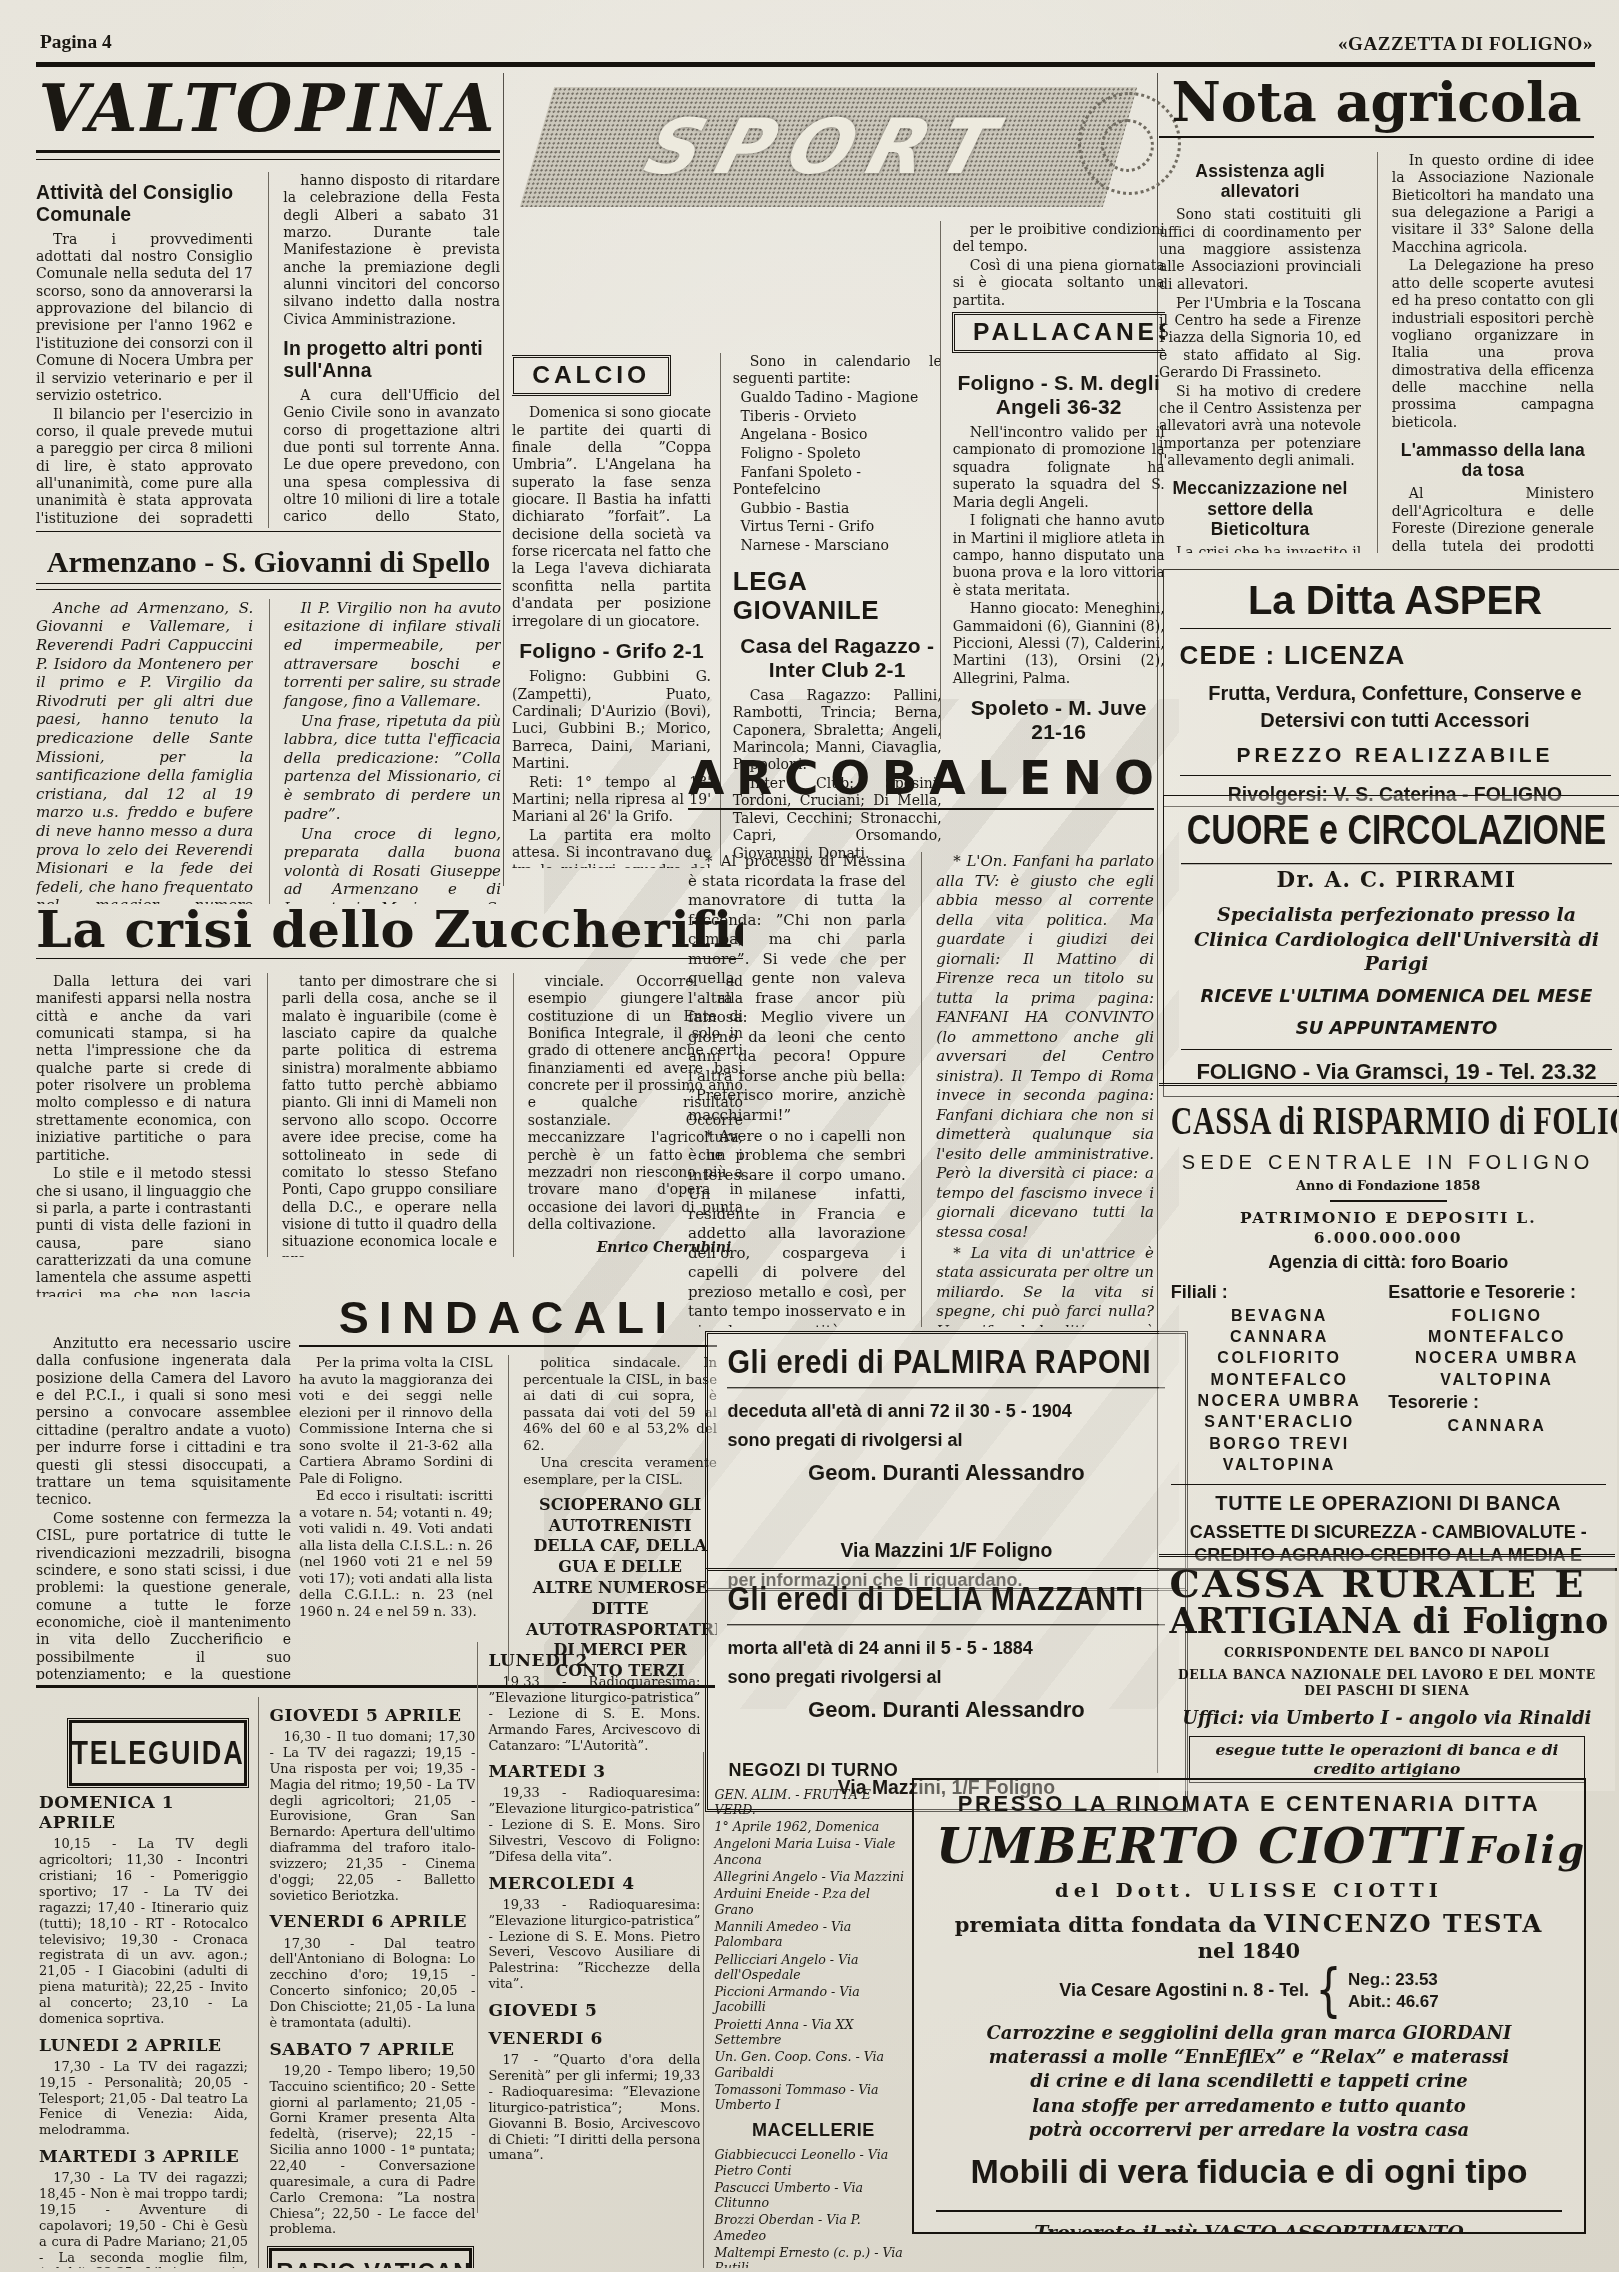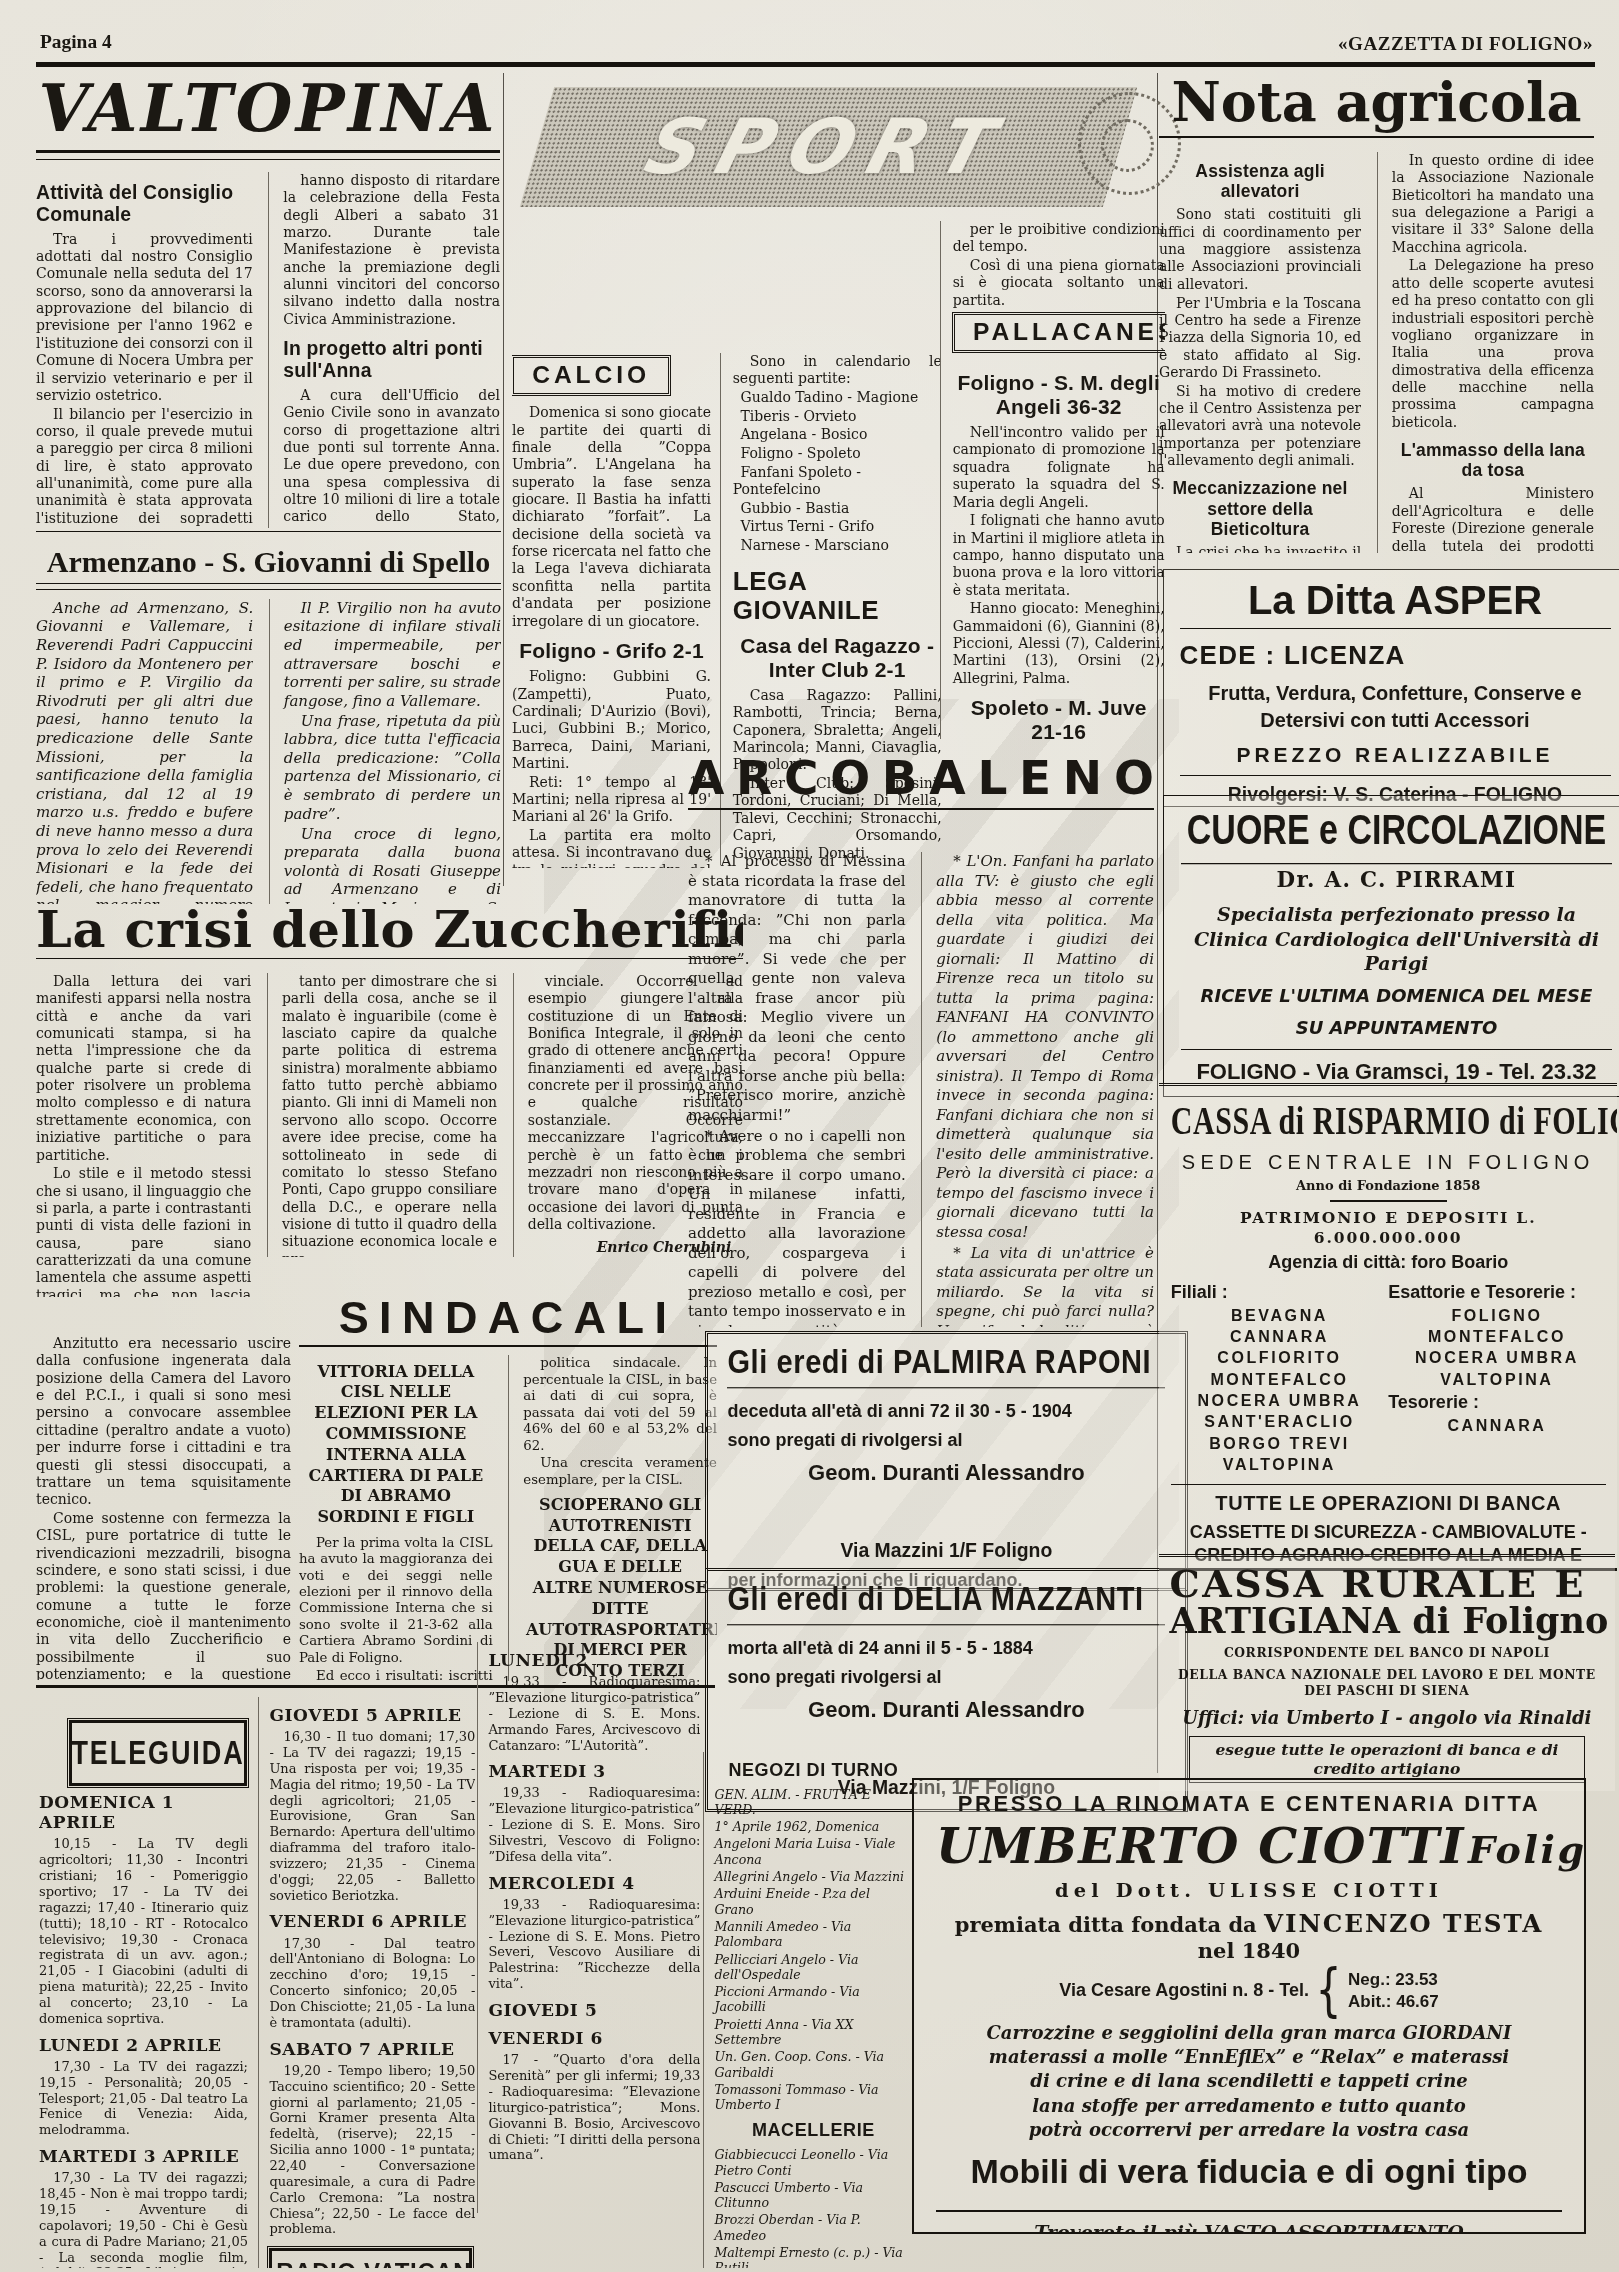--- a/index.html
+++ b/index.html
@@ -281,21 +281,20 @@
 <div id="zucch2" class="abs">
     <p class="para">Anzitutto era necessario uscire dalla confusione ingenerata dala posizione della Camera del Lavoro e del P.C.I., i quali si sono mesi persino a convocare assemblee cittadine (peraltro andate a vuoto) per indurre forse i cittadini e tra questi gli stessi disoccupati, a trattare un tema squisitamente tecnico.</p>
     <p class="para">Come sostenne con fermezza la CISL, pure portatrice di tutte le rivendicazioni mezzadrili, bisogna scindere, e sono stati scissi, i due problemi: la questione generale, comune a tutte le forze economiche, cioè il mantenimento in vita dello Zuccherificio e possibilmente il suo potenziamento; e la questione contrattuale interessante i concedenti e i mezzadri, da trattare in sede sindacale come infatti si sta facendo e forse con buone prospettive per un accordo su un premio e su alcuni aspetti tecnici per la coltivazione.</p>
   </div>
 
 <section id="sindacali" class="abs">
   <div class="sind-title">SINDACALI</div>
   <div class="sindrule"></div>
   <div class="cols">
     <div class="col">
-        <div class="capshead">VITTORIA DELLA CISL NELLE ELEZIONI PER LA COMMISSIONE INTERNA ALLA CARTIERA DI PALE DI ABRAMO SORDINI E FIGLI</div>
         <p class="para">Per la prima volta la CISL ha avuto la maggioranza dei voti e dei seggi nelle elezioni per il rinnovo della Commissione Interna che si sono svolte il 21-3-62 alla Cartiera Abramo Sordini di Pale di Foligno.</p>
         <p class="para">Ed ecco i risultati: iscritti a votare n. 54; votanti n. 49; voti validi n. 49. Voti andati alla lista della C.I.S.L.: n. 26 (nel 1960 voti 21 e nel 59 voti 17); voti andati alla lista della C.G.I.L.: n. 23 (nel 1960 n. 24 e nel 59 n. 33).</p>
       </div>
     <div class="col">
         <p class="para">politica sindacale. In percentuale la CISL, in base ai dati di cui sopra, è passata dai voti del 59 al 46% del 60 e al 53,2% del 62.</p>
         <p class="para">Una crescita veramente esemplare, per la CISL.</p>
         <div class="capshead">SCIOPERANO GLI AUTOTRENISTI DELLA CAF, DELLA GUA E DELLE ALTRE NUMEROSE DITTE AUTOTRASPORTATRICI DI MERCI PER CONTO TERZI</div>
       </div>
   </div>
 </section>

